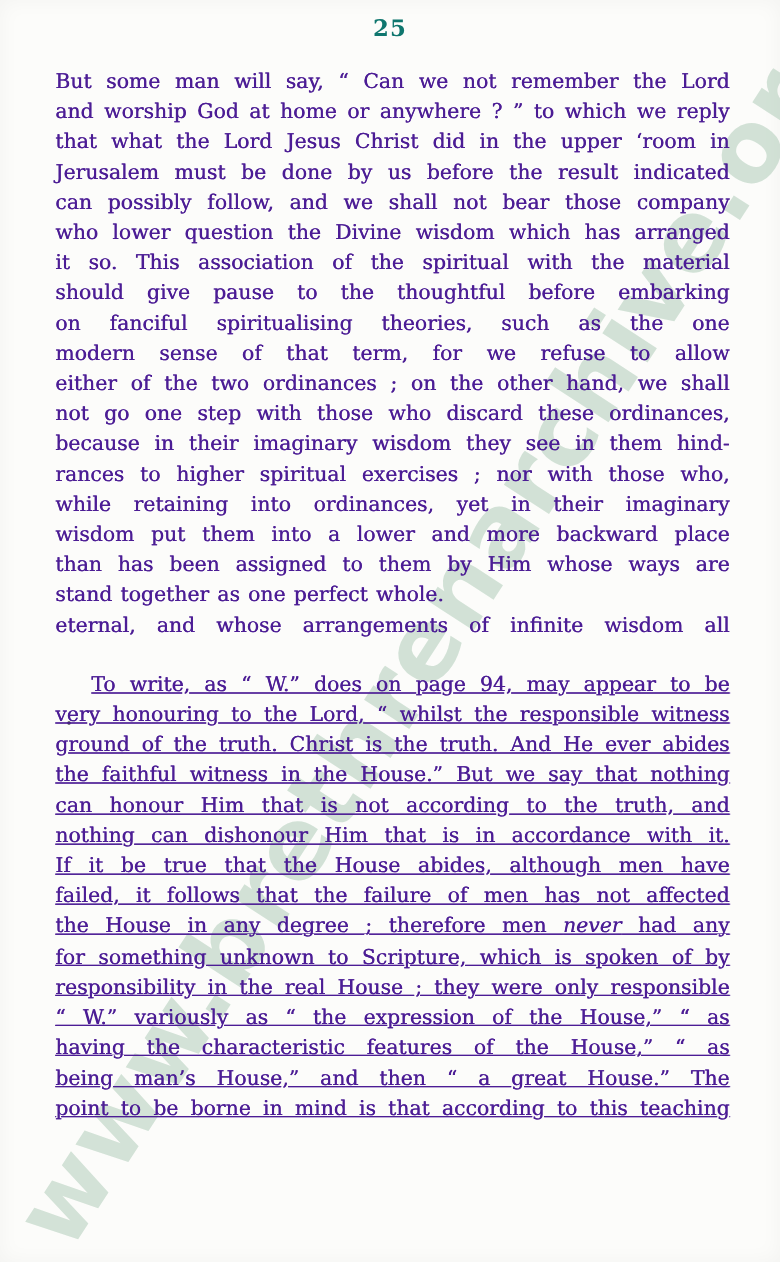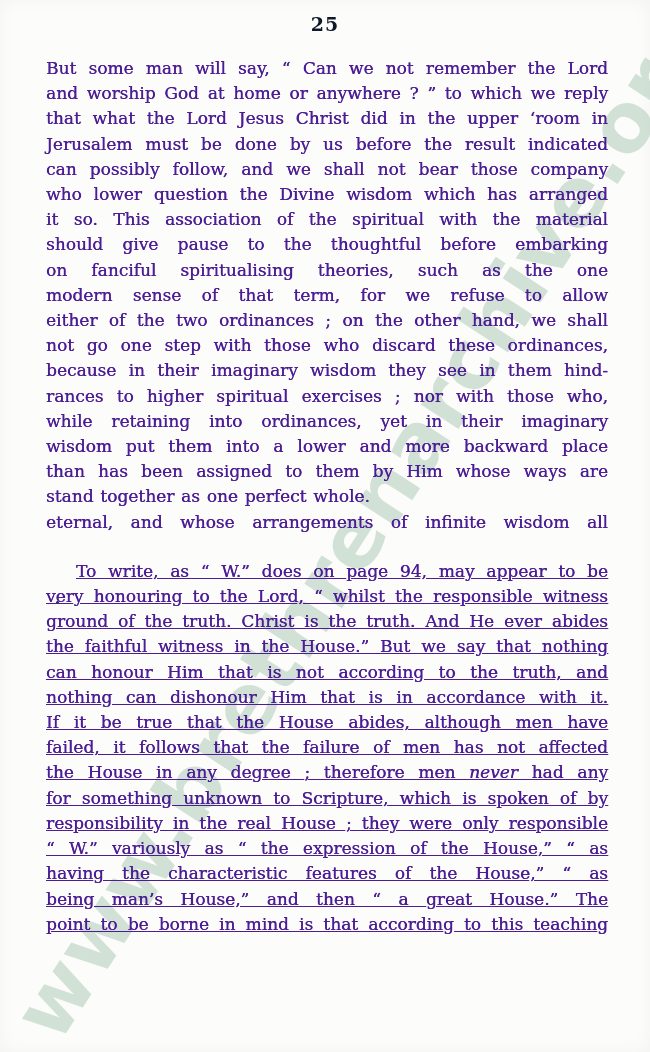--- a/index.html
+++ b/index.html
@@ -18,21 +18,21 @@
   .page-number {
     position: absolute;
     top: 13px;
     left: 0;
     right: 0;
     text-align: center;
     font-family: "DejaVu Serif", serif;
     font-size: 19px;
     font-weight: 700;
     letter-spacing: 1px;
-    color: #0f172a;
+    color: #0f766e;
   }
   .watermark {
     position: absolute;
     left: -230px;
     top: 496px;
     width: 1160px;
     text-align: center;
     transform: rotate(-57deg);
     font-family: "DejaVu Sans", sans-serif;
     font-weight: 700;

